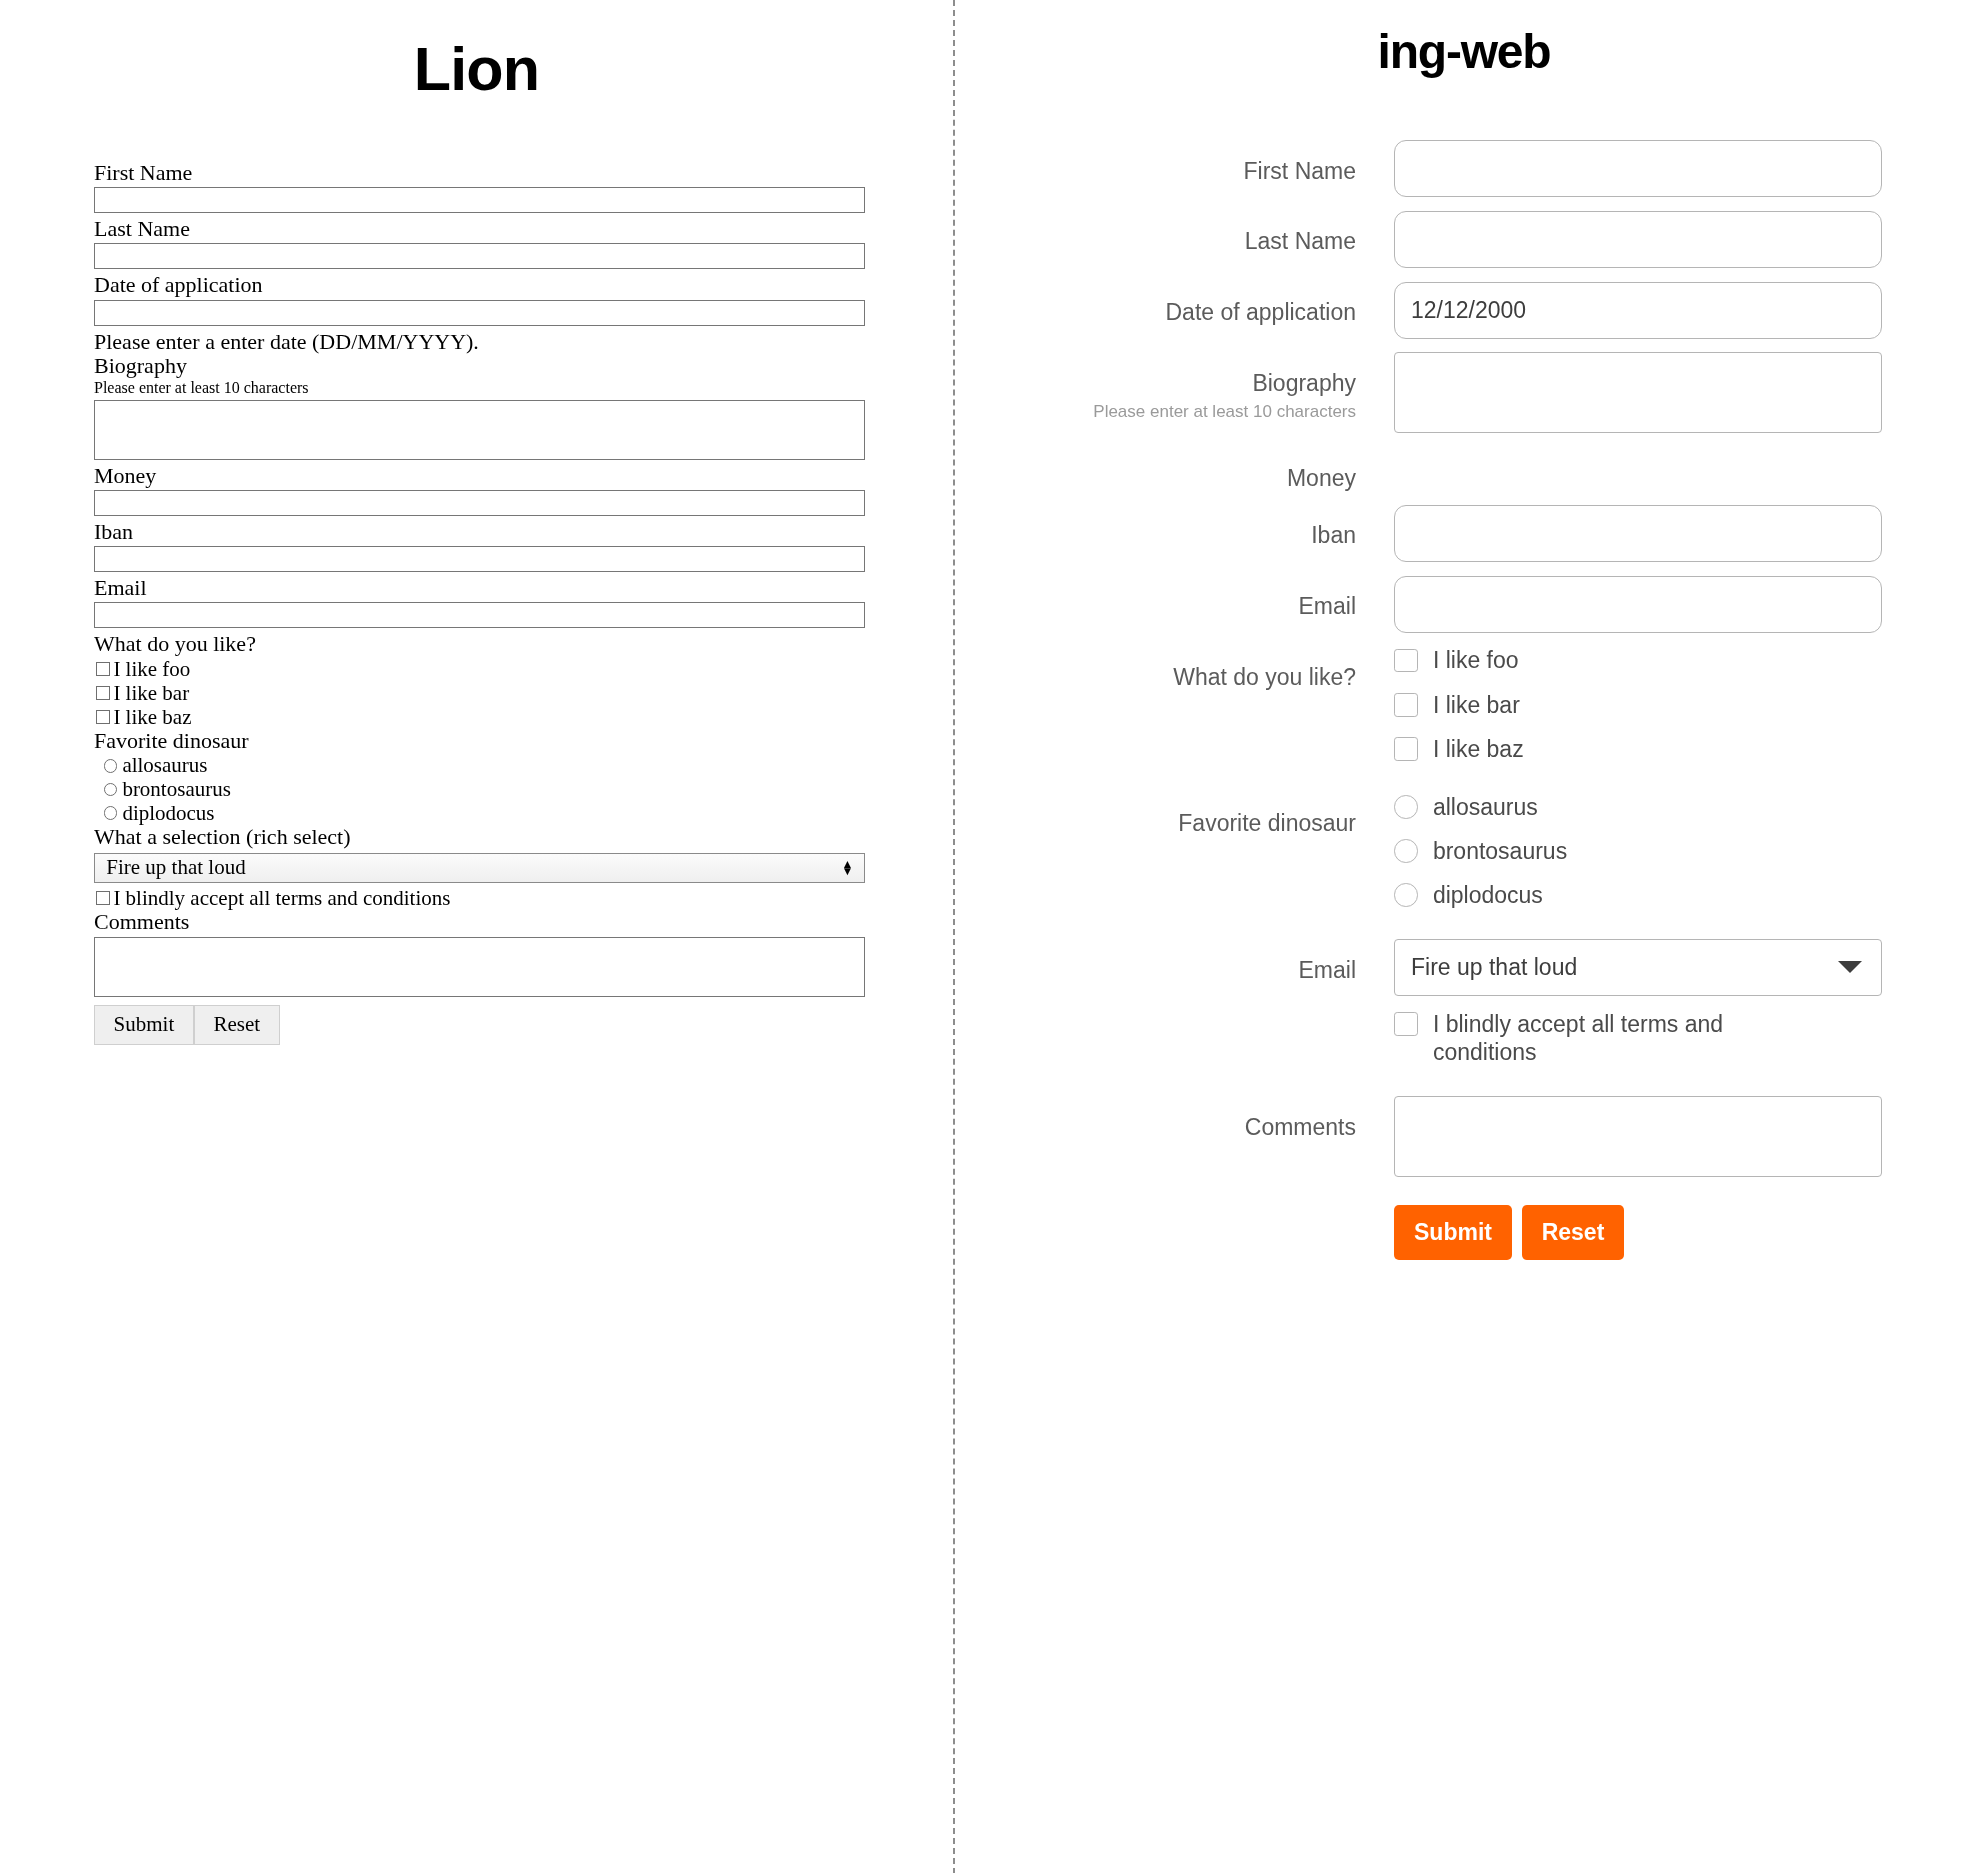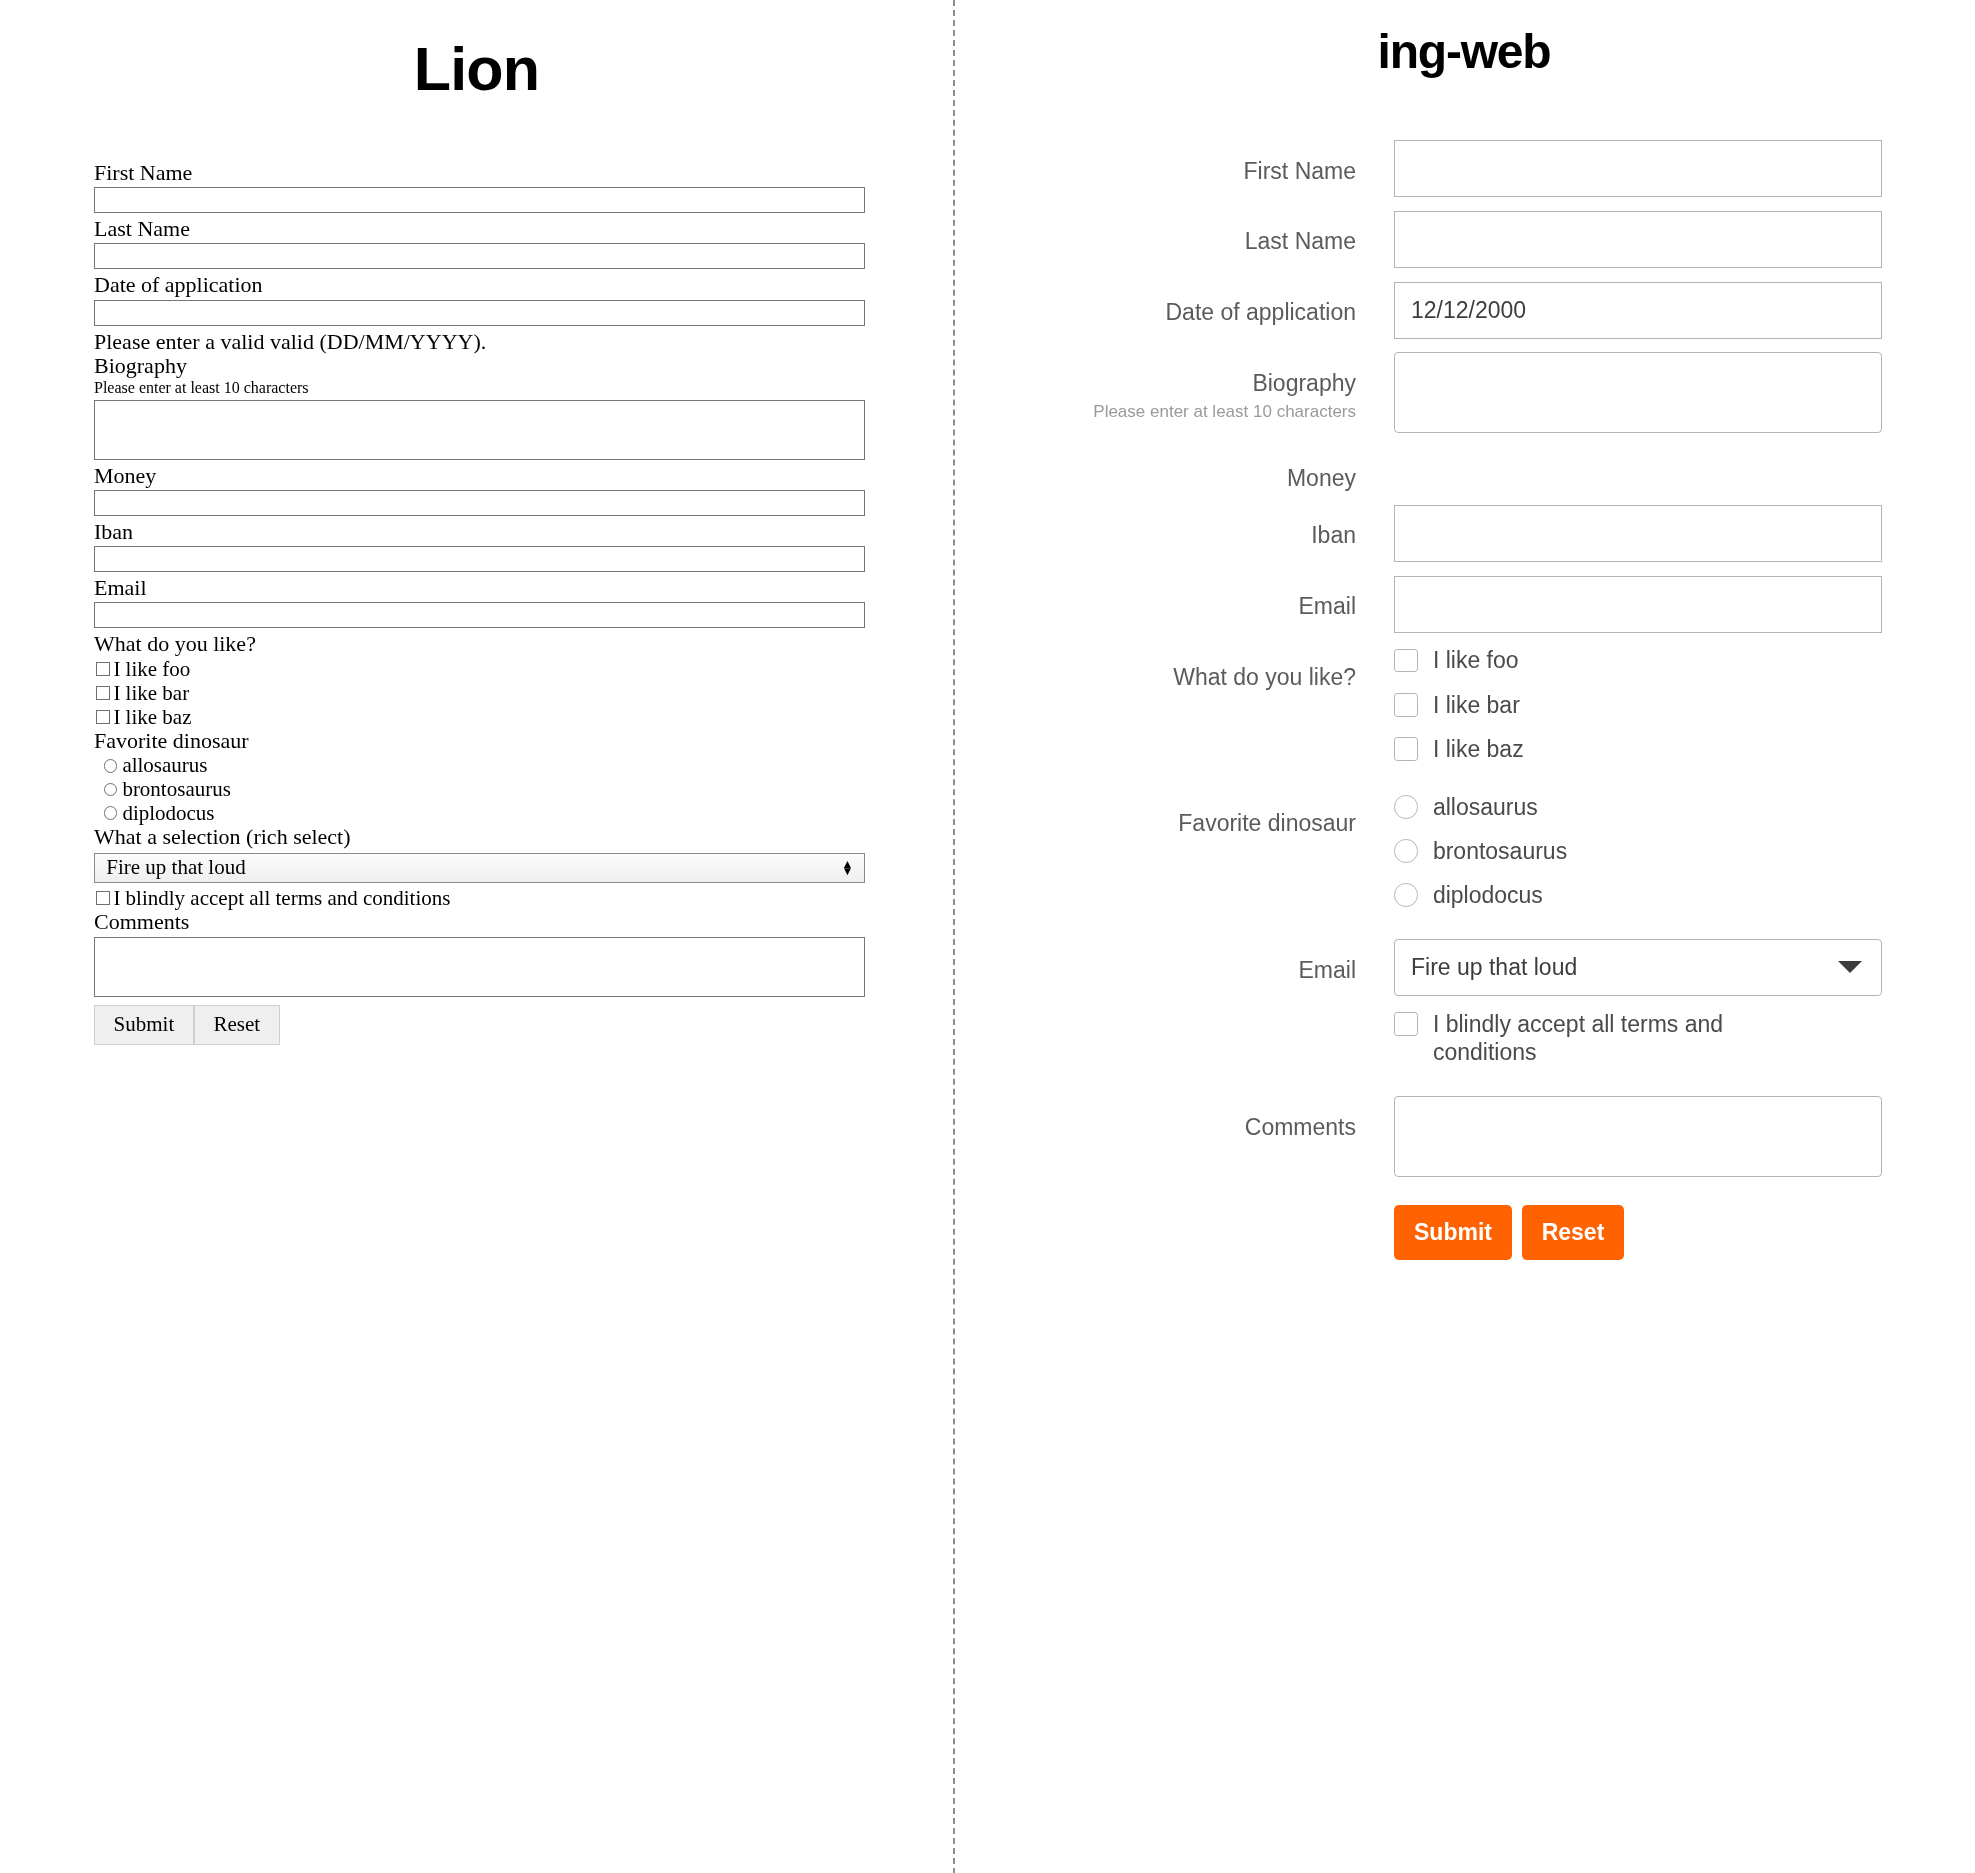--- a/index.html
+++ b/index.html
@@ -199,21 +199,21 @@
     line-height: 1.15;
   }
   .ing-field-cell {
     flex: 1;
   }
   .ing-input {
     width: 488px;
     height: 57px;
     box-sizing: border-box;
     border: 1.2px solid #b5b5b5;
-    border-radius: 0;
+    border-radius: 12px;
     background: #fff;
     font-family: "Liberation Sans", sans-serif;
     font-size: 23px;
     color: #3d3d3d;
     padding: 0 16px;
     display: flex;
     align-items: center;
   }
   .ing-input.right-align {
     justify-content: flex-end;
@@ -315,21 +315,21 @@
     <div class="plain-form">
 
       <span class="plain-label">First Name</span>
       <div class="plain-input"></div>
 
       <span class="plain-label">Last Name</span>
       <div class="plain-input"></div>
 
       <span class="plain-label">Date of application</span>
       <div class="plain-input"></div>
-      <span class="plain-label">Please enter a valid valid (DD/MM/YYYY).</span>
+      <span class="plain-label">Please enter a enter date (DD/MM/YYYY).</span>
 
       <span class="plain-label">Biography</span>
       <span class="plain-hint">Please enter at least 10 characters</span>
       <div class="plain-textarea"></div>
 
       <span class="plain-label">Money</span>
       <div class="plain-input"></div>
 
       <span class="plain-label">Iban</span>
       <div class="plain-input"></div>

